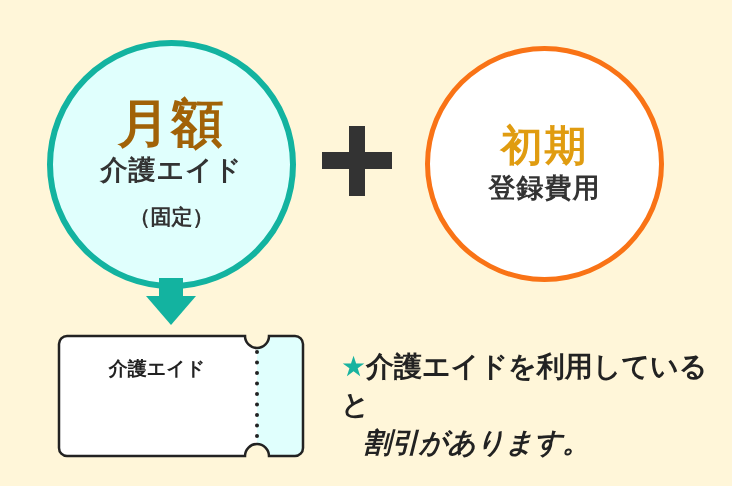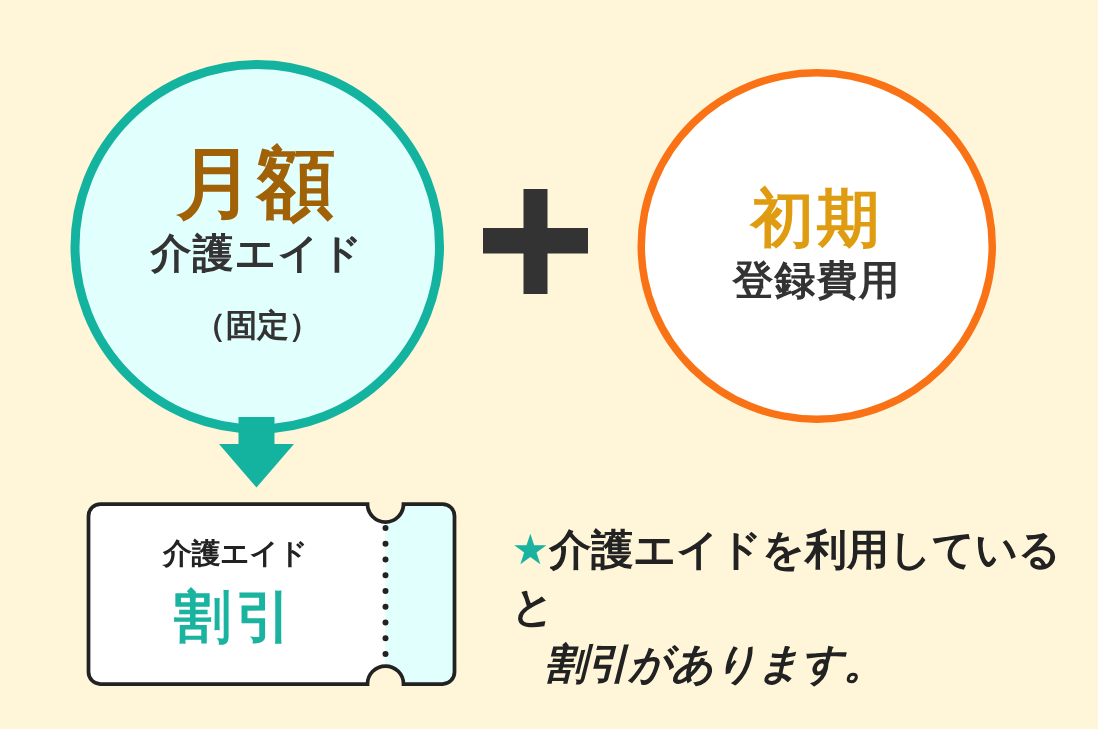--- a/index.html
+++ b/index.html
@@ -58,19 +58,18 @@
       </clipPath>
     </defs>
     <g clip-path="url(#tclip)">
       <rect x="0" y="0" width="200" height="124" fill="#ffffff"></rect>
       <rect x="200" y="0" width="48" height="124" fill="#e0fffd"></rect>
     </g>
     <path d="M10,2 H188 A12,12 0 0 0 212,2 H238 A8,8 0 0 1 246,10 V114 A8,8 0 0 1 238,122 H212 A12,12 0 0 0 188,122 H10 A8,8 0 0 1 2,114 V10 A8,8 0 0 1 10,2 Z" fill="none" stroke="#222" stroke-width="2.5"></path>
     <line x1="200" y1="18" x2="200" y2="110" stroke="#222" stroke-width="4" stroke-linecap="round" stroke-dasharray="0 10.5"></line>
   </svg>
   <div class="ticket-label">介護エイド</div>
-  <div class="ticket-value">割引</div>
 </div>
 
 <div class="note">
   <span class="star">★</span><span>介護エイドを利用していると</span>
   <span class="l2">割引があります。</span>
 </div>
 
 </body></html>

